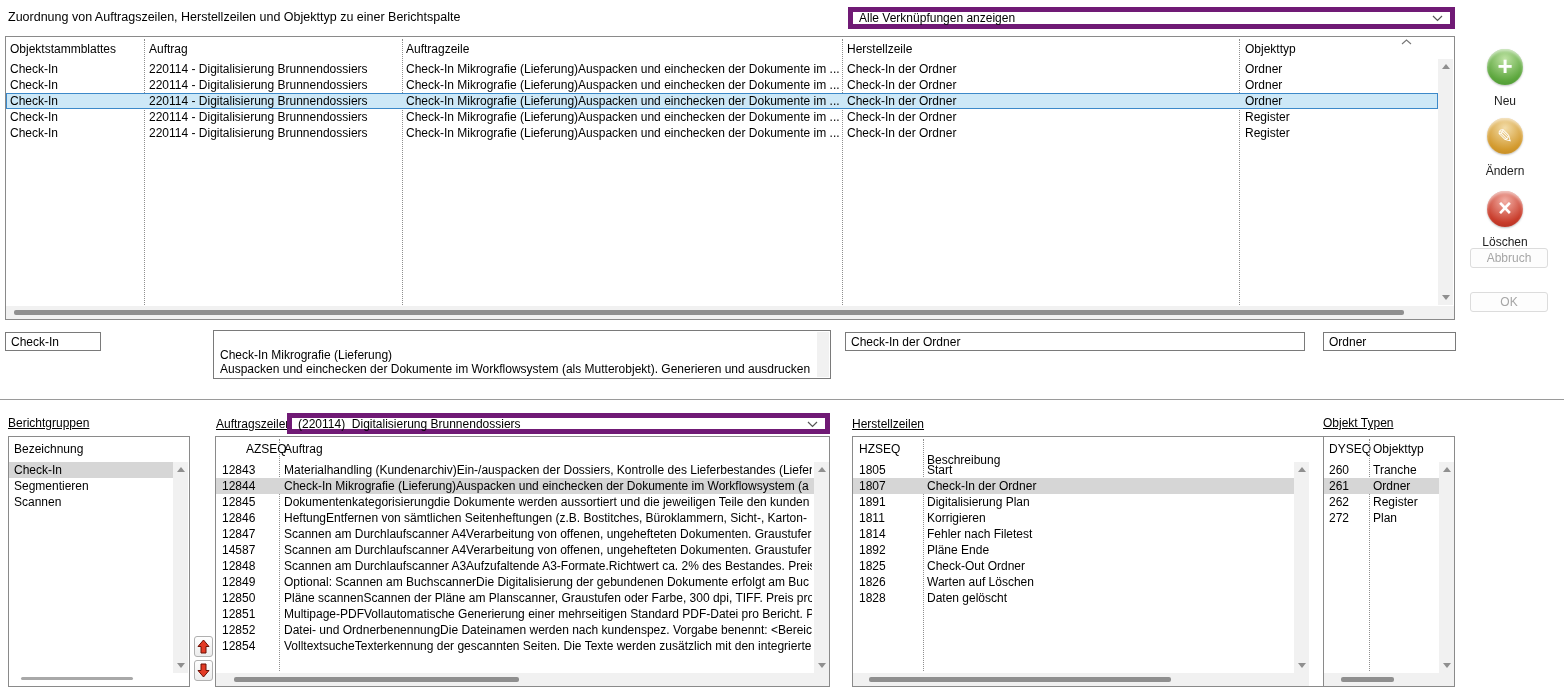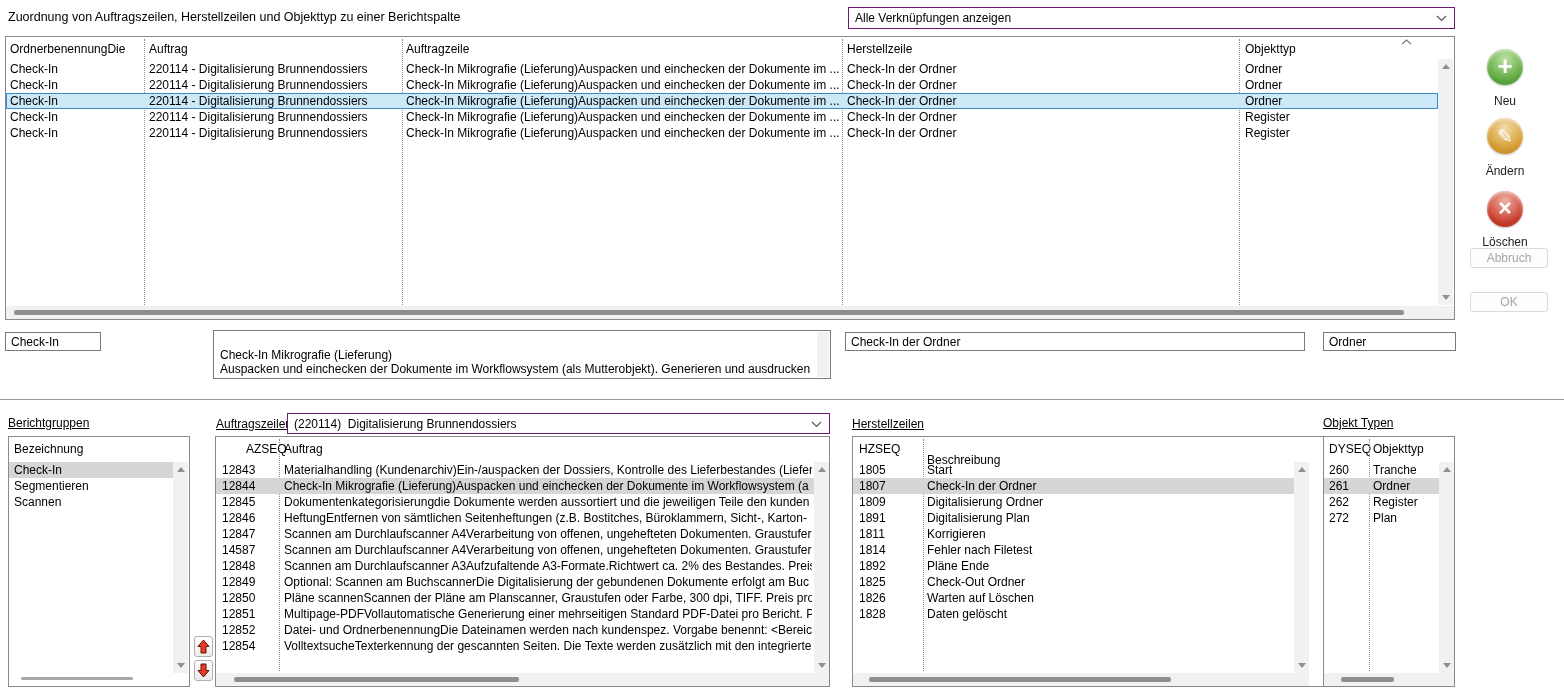--- a/index.html
+++ b/index.html
@@ -8,21 +8,21 @@
     position:relative;width:1564px;height:694px;background:#ffffff;
     font-family:"Liberation Sans","DejaVu Sans",sans-serif;font-size:12px;color:#000;
     overflow:hidden;
   }
   .abs{position:absolute;}
   .nowrap{white-space:nowrap;overflow:hidden;}
 
   
   .page-title{left:8px;top:10px;font-size:12.5px;}
   .combo{
-    background:#fff;border:1px solid #701a75;display:flex;align-items:center;
+    background:#fff;border:5px solid #701a75;display:flex;align-items:center;
     padding:0 22px 0 6px;
   }
   .combo .combo-text{white-space:pre;overflow:hidden;flex:1;}
   .combo .chev{position:absolute;right:7px;top:50%;margin-top:-3px;}
   .top-combo{left:848px;top:7px;width:607px;height:22px;}
 
   
   .lv{background:#fff;border:1px solid #8a8a8a;}
   .lv .hdr{position:absolute;top:4px;height:16px;line-height:16px;white-space:nowrap;}
   .dotline{position:absolute;width:0;border-left:1px dotted #8f8f8f;}
@@ -142,21 +142,21 @@
 
   <span class="abs page-title nowrap">Zuordnung von Auftragszeilen, Herstellzeilen und Objekttyp zu einer Berichtspalte</span>
   <div class="abs combo top-combo">
     <span class="combo-text">Alle Verknüpfungen anzeigen</span>
     <svg class="chev" width="11" height="7" viewBox="0 0 11 7">
         <polyline points="1,1 5.5,5.5 10,1" fill="none" stroke="#555" stroke-width="1.2"></polyline>
       </svg>
   </div>
 
   <div class="abs lv" id="main-table">
-    <span class="hdr h1">OrdnerbenennungDie</span>
+    <span class="hdr h1">Objektstammblattes</span>
     <span class="hdr h2">Auftrag</span>
     <span class="hdr h3">Auftragzeile</span>
     <span class="hdr h4">Herstellzeile</span>
     <span class="hdr h5">Objekttyp</span>
     <svg class="abs sort-caret" width="11" height="6" viewBox="0 0 11 6">
         <polyline points="1,5 5.5,1 10,5" fill="none" stroke="#777" stroke-width="1.1"></polyline>
       </svg>
     <div class="dotline" style="left:138px;"></div>
     <div class="dotline" style="left:396px;"></div>
     <div class="dotline" style="left:836px;"></div>
@@ -354,24 +354,20 @@
         <div class="trow">
           <span class="c c1">1805</span>
           <span class="c c2">Start</span>
         </div>
 
         <div class="trow selected-gray">
           <span class="c c1">1807</span>
           <span class="c c2">Check-In der Ordner</span>
         </div>
 
-        <div class="trow">
-          <span class="c c1">1809</span>
-          <span class="c c2">Digitalisierung Ordner</span>
-        </div>
 
         <div class="trow">
           <span class="c c1">1891</span>
           <span class="c c2">Digitalisierung Plan</span>
         </div>
 
 
         <div class="trow">
           <span class="c c1">1811</span>
           <span class="c c2">Korrigieren</span>

